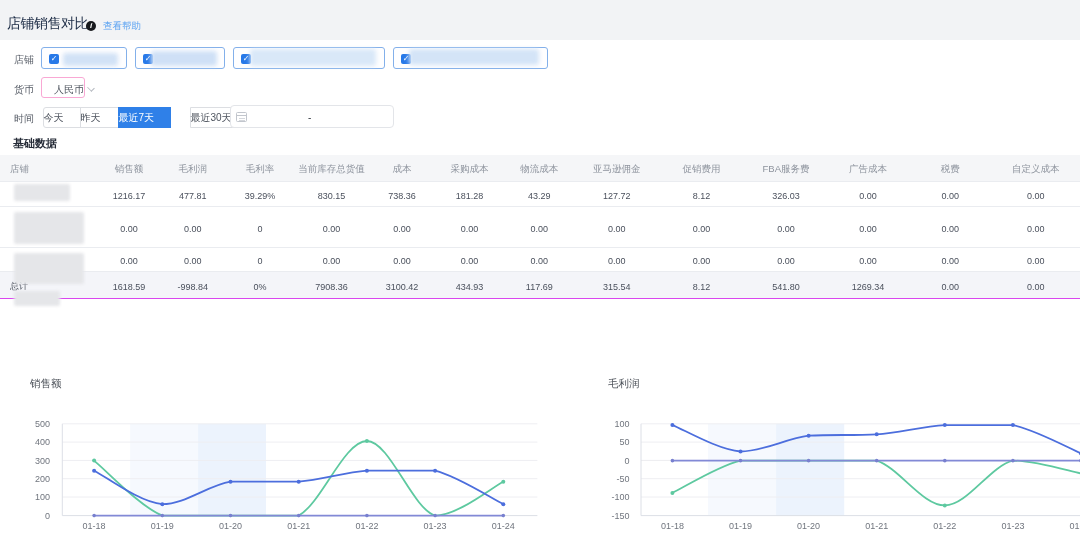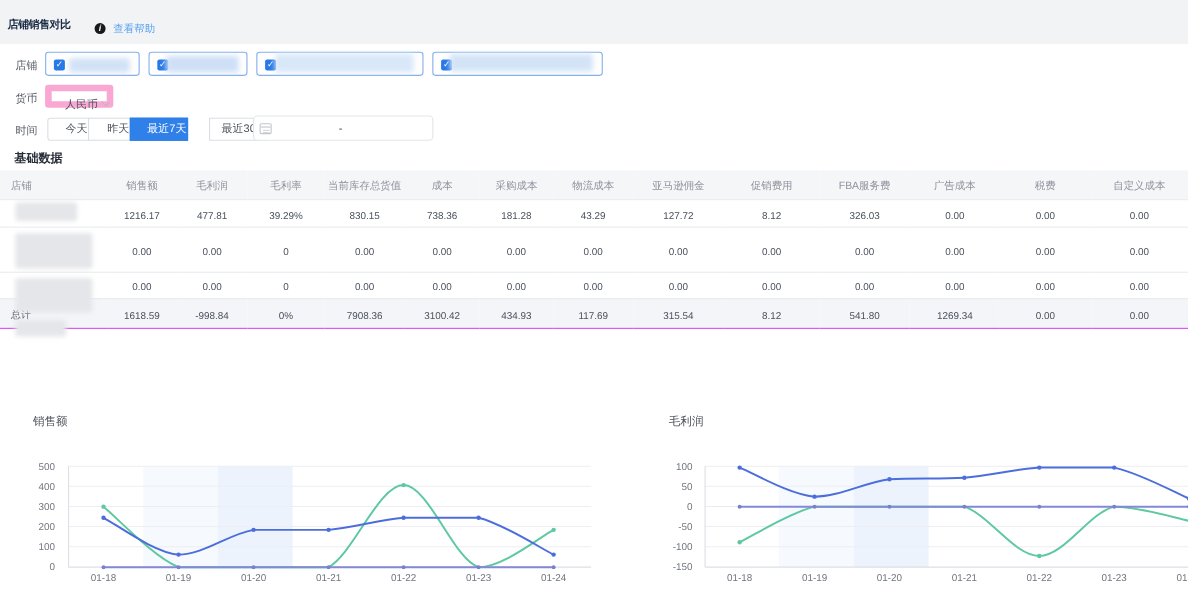--- a/index.html
+++ b/index.html
@@ -2,37 +2,37 @@
 <html><head>
 <meta charset="utf-8">
 <style>
   * { margin:0; padding:0; box-sizing:border-box; }
   html,body { width:1080px; height:541px; overflow:hidden; background:#fff;
     font-family:"Liberation Sans",sans-serif; }
   .abs { position:absolute; }
   #page { position:relative; width:1080px; height:541px; background:#fff; }
   
   #topband { left:0; top:0; width:1080px; height:40px; background:#f2f3f5; }
-  #title { left:7px; top:15px; font-size:10px; font-weight:bold; color:#1c2b45; letter-spacing:-0.5px;}
+  #title { left:7px; top:15px; font-size:14px; font-weight:normal; color:#1c2b45; letter-spacing:-0.5px;}
   #infoic { left:86px; top:20.5px; width:10px; height:10px; border-radius:50%; background:#17191d;
     color:#fff; font-size:8px; font-weight:bold; text-align:center; line-height:10.5px; font-style:italic;}
   #helplink { left:103px; top:20px; font-size:9.5px; color:#5aa2f2; filter:blur(0.5px); }
   .lbl { font-size:10px; color:#565c66; }
   
   .sbox { top:47px; height:22px; border:1px solid #83b0ea; border-radius:3px; background:#fefeff; }
   .cbx { top:53.5px; width:10px; height:10px; background:#2879e8; border-radius:2px;
     color:#fff; font-size:8px; line-height:10px; text-align:center; }
   .blob { border-radius:3px; filter:blur(2.2px); }
   
-  #dd { left:41px; top:77px; width:62px; height:21px; border:6px solid #f9a8d4; border-radius:3px; background:#fff;}
+  #dd { left:41px; top:77px; width:44px; height:21px; border:1px solid #f9a8d4; border-radius:3px; background:#fff;}
   #ddtext { left:12px; top:4.5px; font-size:10px; color:#4e545e; }
   #chev { left:46px; top:7px; width:6px; height:6px; border-right:1.2px solid #b4b8bf; border-bottom:1.2px solid #b4b8bf; transform:rotate(45deg) scale(1,0.8); }
   
   .tbtn { top:106.5px; height:21px; border:1px solid #dcdee2; background:#fff; font-size:10px;
-    color:#4e545e; text-align:right; line-height:19px; }
+    color:#4e545e; text-align:left; line-height:19px; }
   .tsel { background:#2f80e8; border-color:#2f80e8; color:#fff; }
   #dateinput { left:230px; top:105px; width:164px; height:23px; border:1px solid #e3e5e9; border-radius:4px; background:#fff;}
   
   #basich { left:13px; top:136px; font-size:11px; font-weight:bold; color:#262c38; }
   table { position:absolute; left:0; top:155px; width:1080px; border-collapse:collapse; table-layout:fixed; }
   td,th { font-size:9px; font-weight:normal; text-align:center; color:#4a505c; border-top:1px solid #eaecf0; padding:4px 0 0 0; }
   thead th { background:#f5f6f8; color:#8d939d; font-size:9.5px; border-top:none; height:26px; }
   th.st, td.st { text-align:left; padding-left:10px; }
   .red { color:#ee3f33; }
   tr.total td { background:#f4f5f9; border-bottom:1px solid #d946ef; }

